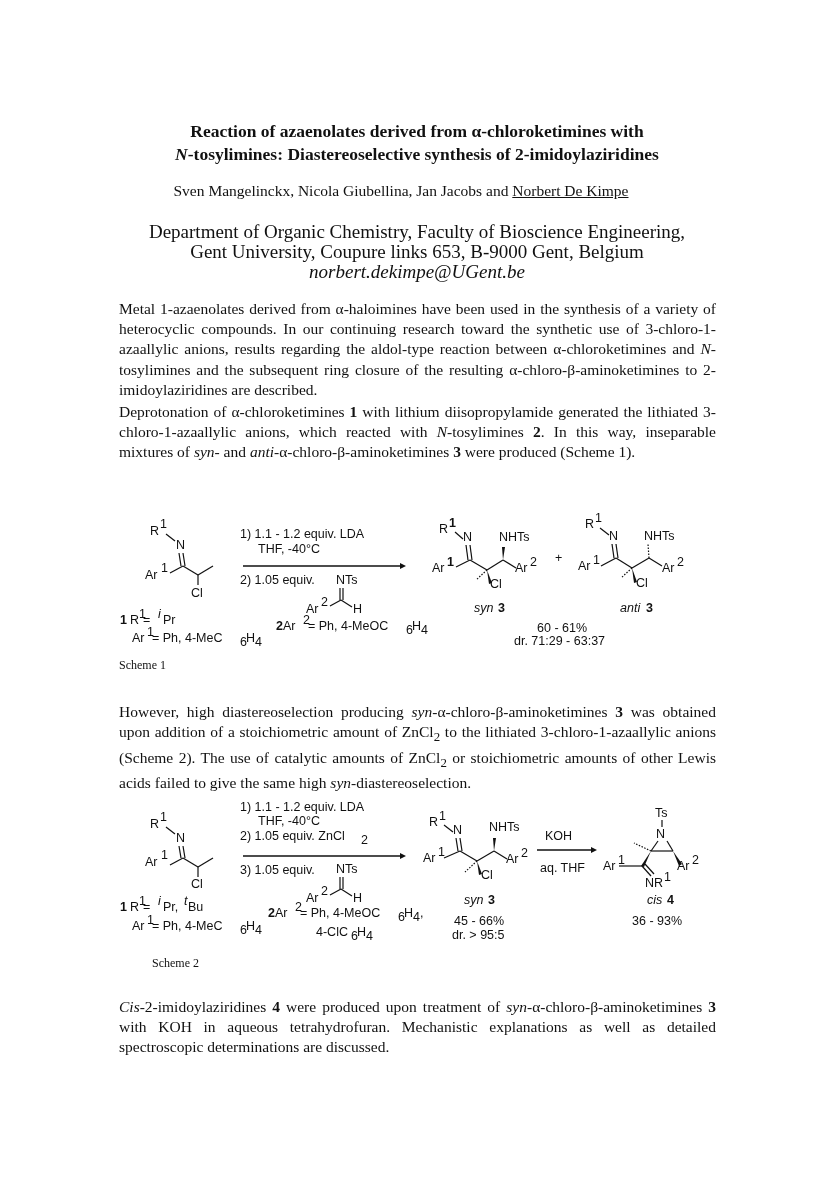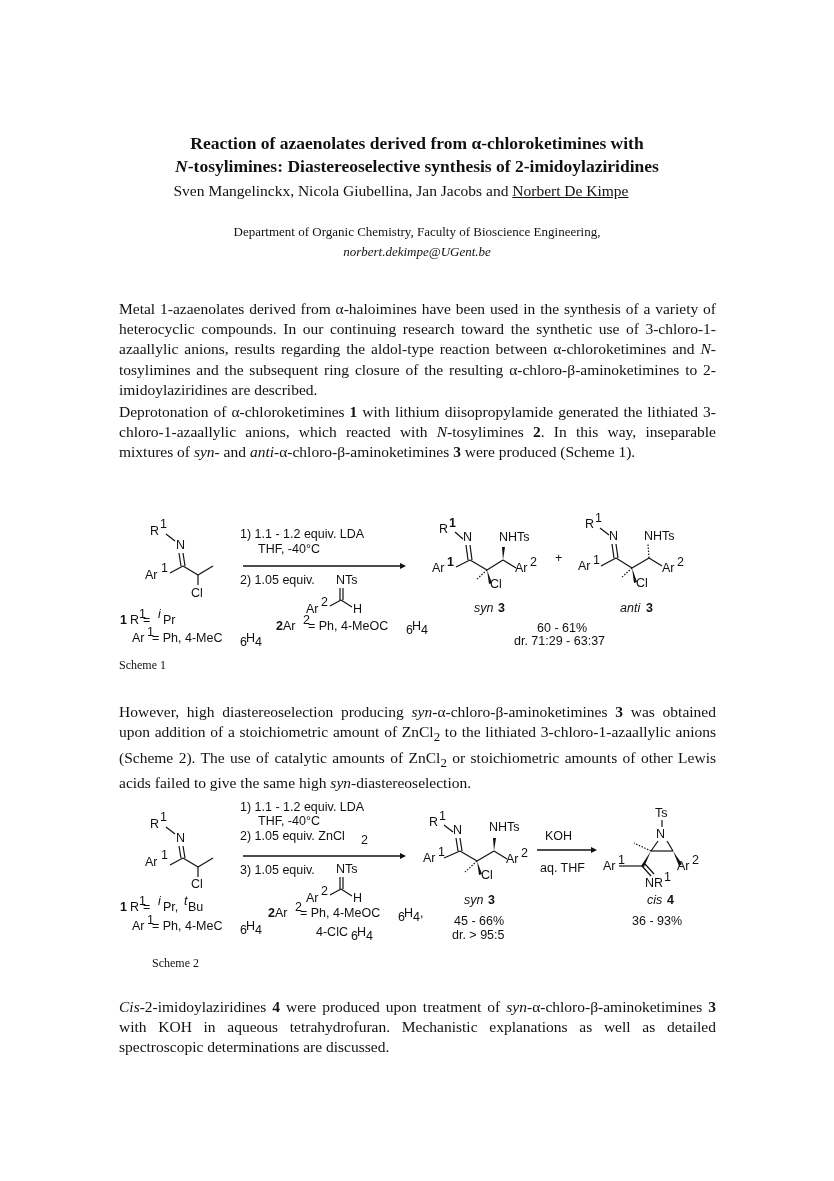--- a/index.html
+++ b/index.html
@@ -1,22 +1,22 @@
 <!DOCTYPE html>
 <html><head>
 <meta charset="utf-8">
 <style>
   html, body { margin: 0; padding: 0; background: #ffffff; }
   body { width: 834px; height: 1181px; position: relative; overflow: hidden; color: #111; }
   .page { position: absolute; left: 0; top: 0; width: 834px; height: 1181px; }
   .serif { font-family: "Liberation Serif", "DejaVu Serif", serif; }
-  .title { position: absolute; left: 100px; width: 634px; top: 120px; text-align: center; font-weight: bold; font-size: 17.5px; line-height: 23px; margin-top: 12px; }
+  .title { position: absolute; left: 100px; width: 634px; top: 120px; text-align: center; font-weight: bold; font-size: 17.5px; line-height: 23px; }
   .authors { position: absolute; left: 84px; width: 634px; top: 182px; text-align: center; font-size: 15.5px; }
   .authors u { text-decoration: underline; }
-  .affil { position: absolute; left: 100px; width: 634px; top: 222px; text-align: center; font-size: 13px; line-height: 20px; }
+  .affil { position: absolute; left: 100px; width: 634px; top: 222px; text-align: center; font-size: 19px; line-height: 20px; }
   .affil .email { font-style: italic; }
   .para { position: absolute; left: 119px; width: 597px; text-align: justify; font-size: 15.5px; line-height: 20.2px; }
   .para i { font-style: italic; }
   .para b { font-weight: bold; }
   .scheme-label { position: absolute; left: 119px; font-weight: normal; font-size: 12px; }
   .scheme { position: absolute; left: 0; top: 0; }
   .chem { font-family: "Liberation Sans", "DejaVu Sans", sans-serif; font-size: 12.5px; fill: #111; }
   .chem-b { font-weight: bold; }
   .chem-i { font-style: italic; }
   .bond { stroke: #111; stroke-width: 1.2; fill: none; }
@@ -31,20 +31,21 @@
     <div>Reaction of azaenolates derived from α-chloroketimines with</div>
     <div><i>N</i><span>-tosylimines: Diastereoselective synthesis of 2-imidoylaziridines</span></div>
   </div>
 
   <div class="authors serif">
     <span>Sven Mangelinckx, Nicola Giubellina, Jan Jacobs and </span><u>Norbert De Kimpe</u>
   </div>
 
   <div class="affil serif">
     <div>Department of Organic Chemistry, Faculty of Bioscience Engineering,</div>
+    <div>Gent University, Coupure links 653, B-9000 Gent, Belgium</div>
     <div class="email">norbert.dekimpe@UGent.be</div>
   </div>
 
   <div class="para serif" style="top:299px;"><span>Metal 1-azaenolates derived from α-haloimines have been used in the synthesis of a variety of heterocyclic compounds. In our continuing research toward the synthetic use of 3-chloro-1-azaallylic anions, results regarding the aldol-type reaction between α-chloroketimines and </span><i>N</i><span>-tosylimines and the subsequent ring closure of the resulting α-chloro-β-aminoketimines to 2-imidoylaziridines are described.</span></div>
 
   <div class="para serif" style="top:402px;"><span>Deprotonation of α-chloroketimines </span><b>1</b><span> with lithium diisopropylamide generated the lithiated 3-chloro-1-azaallylic anions, which reacted with </span><i>N</i><span>-tosylimines </span><b>2</b><span>. In this way, inseparable mixtures of </span><i>syn</i><span>- and </span><i>anti</i><span>-α-chloro-β-aminoketimines </span><b>3</b><span> were produced (Scheme 1).</span></div>
 
   <svg class="scheme" width="834" height="1181" style="pointer-events:none;">
 
     <g>

